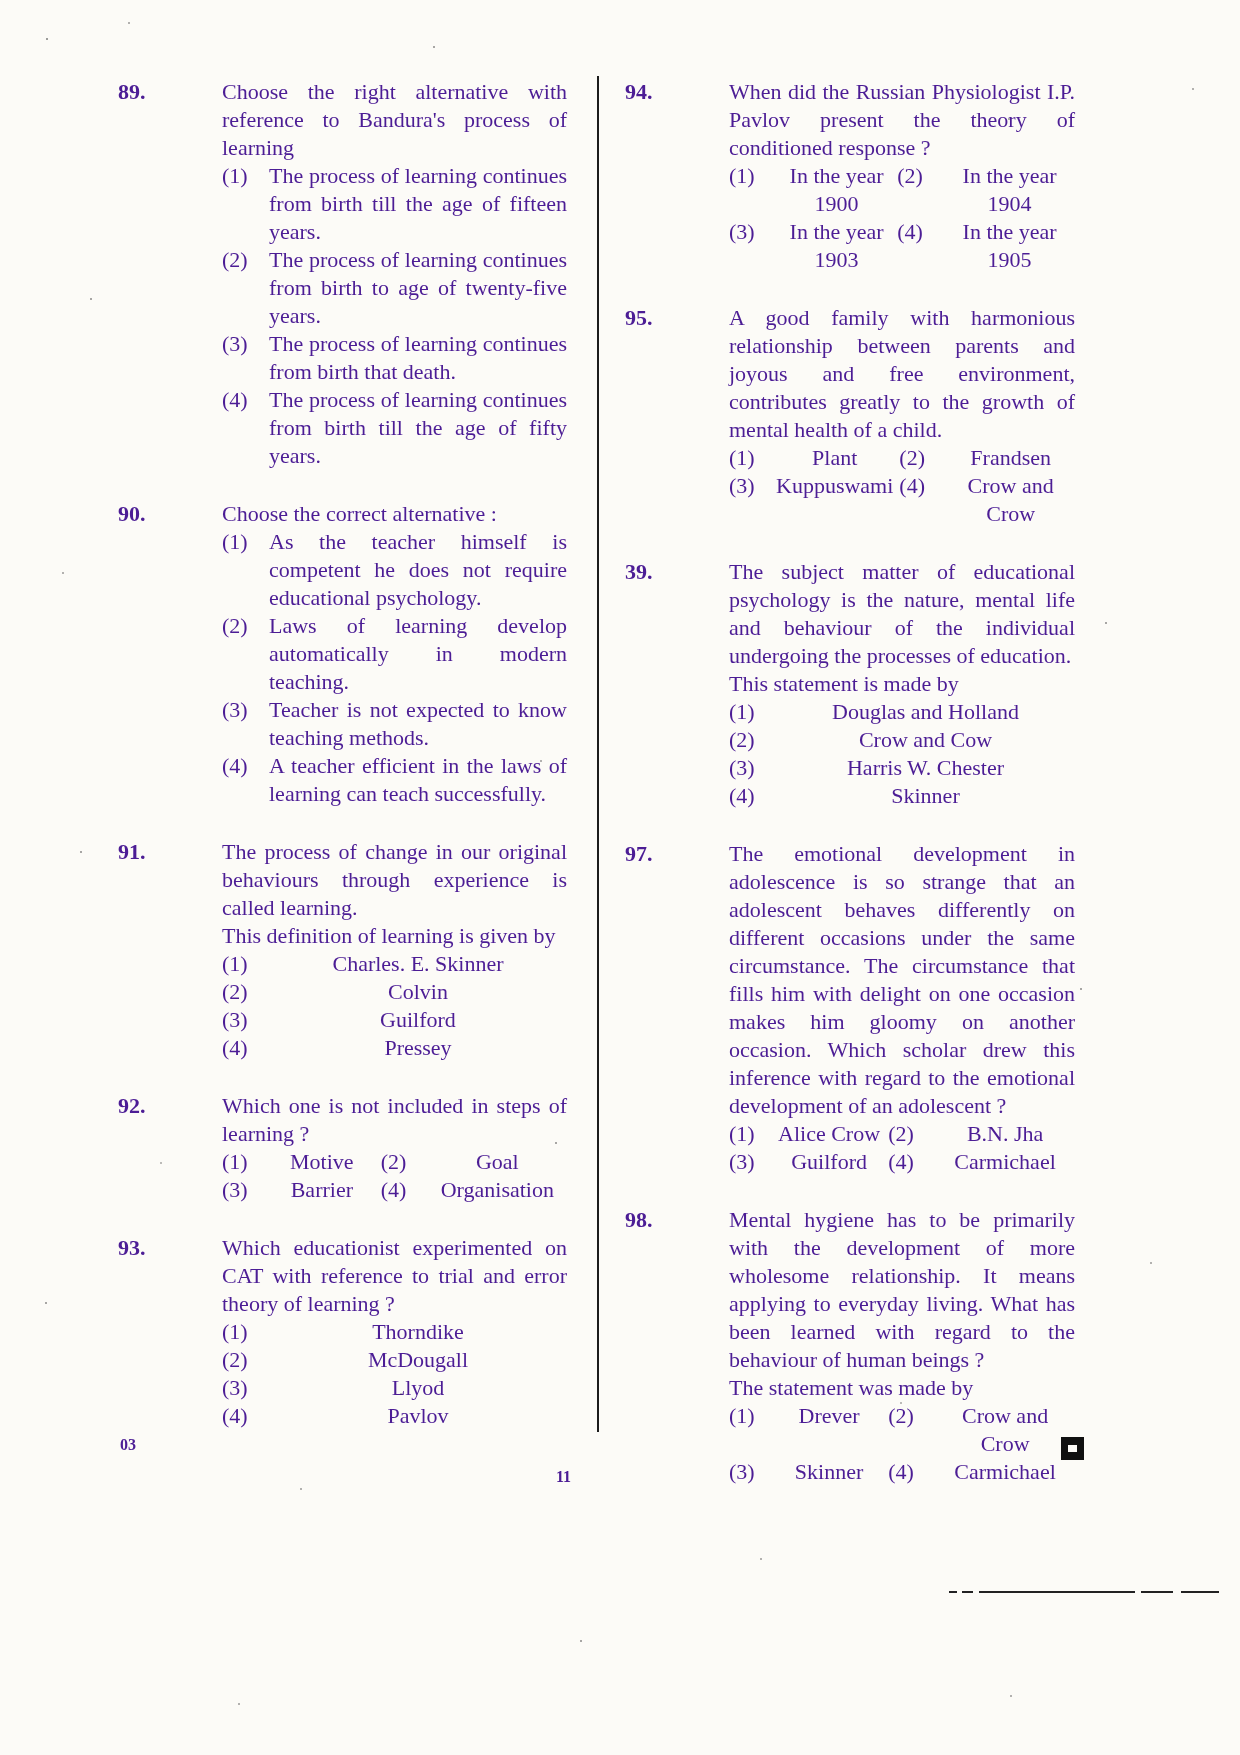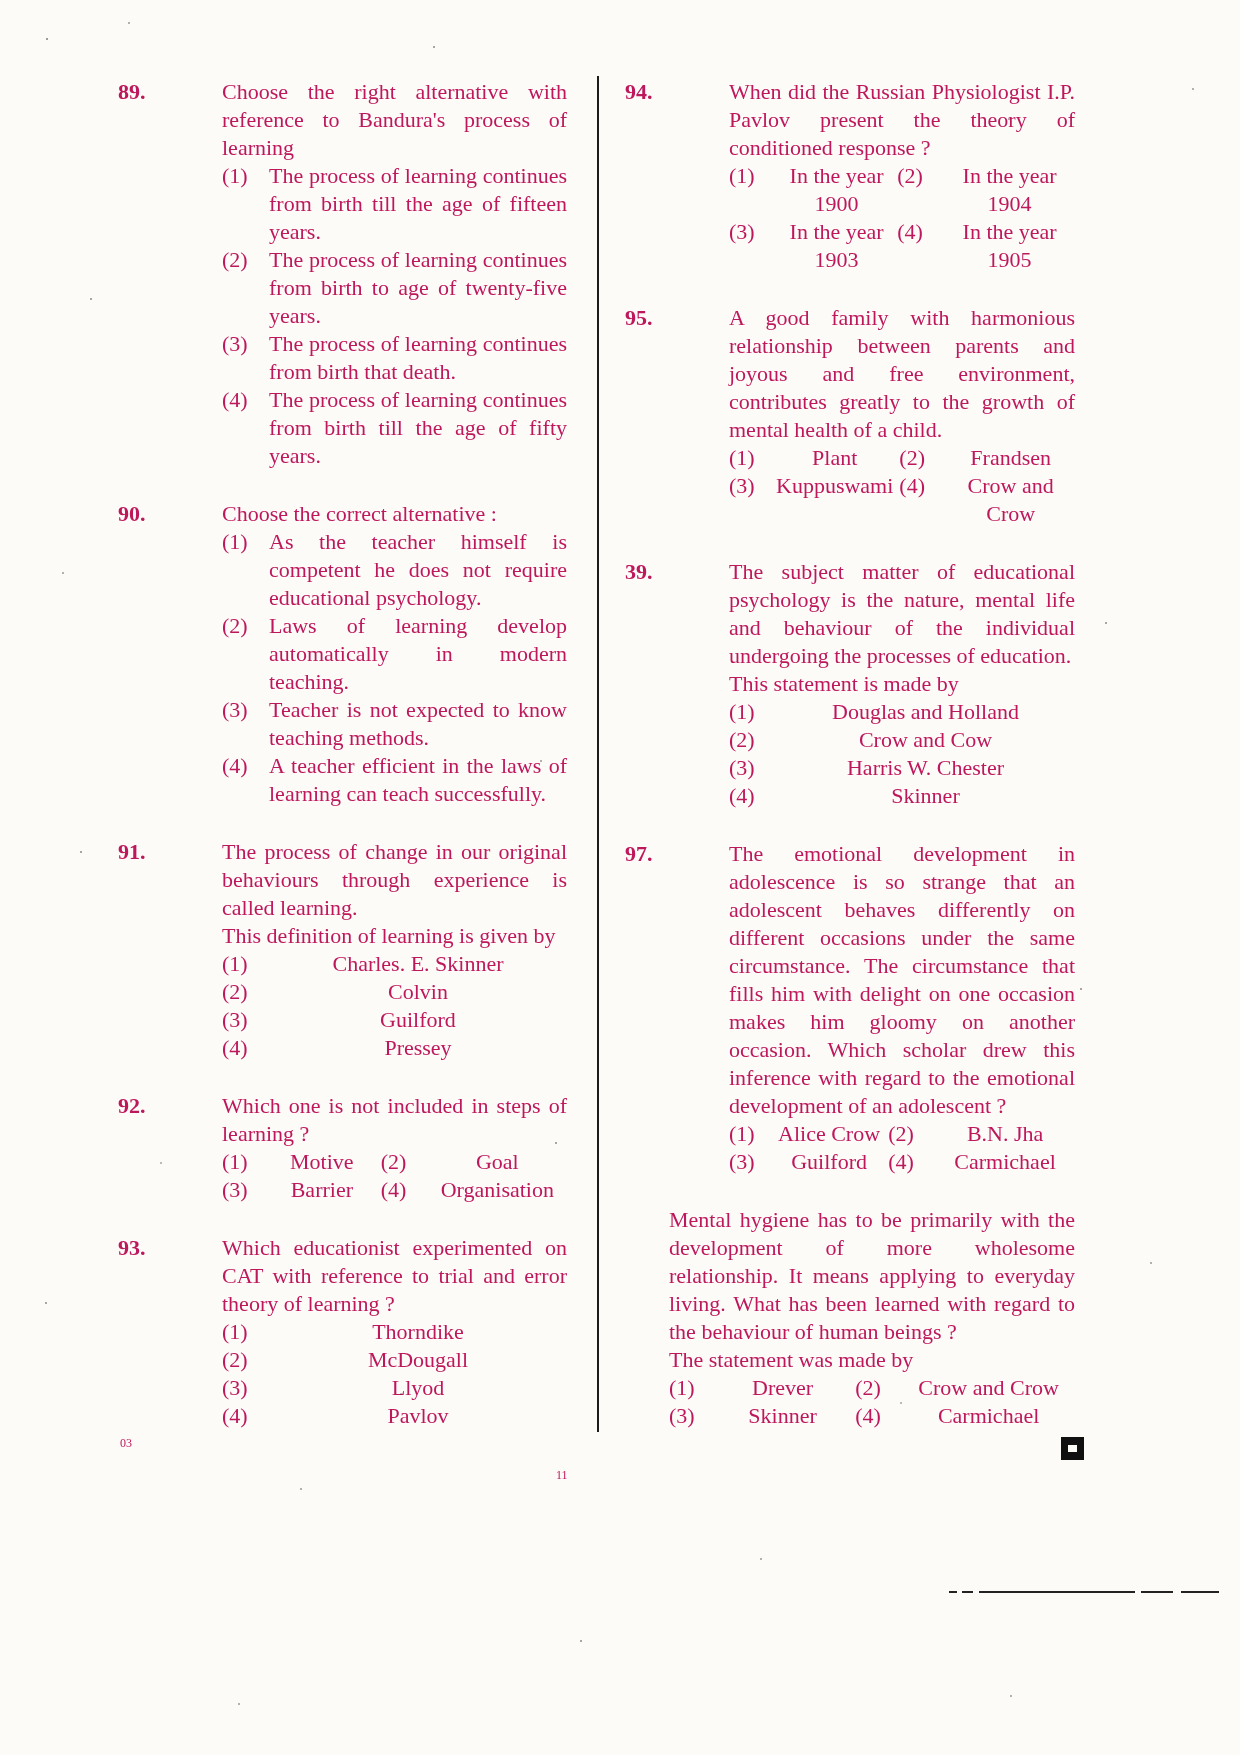--- a/index.html
+++ b/index.html
@@ -2,21 +2,21 @@
 <html><head>
 <meta charset="utf-8">
 <style>
   html,body { margin:0; padding:0; background:#d8d8d4; }
   .page {
     position:relative;
     width:1240px; height:1755px;
     margin:0 auto;
     background:#fcfbf7;
     font-family:"Liberation Serif", serif;
-    color:#be185d;
+    color:#4c1d95;
     overflow:hidden;
   }
   .col { position:absolute; top:78px; }
   .col-left  { left:118px; width:449px; }
   .col-right { left:625px; width:450px; }
 
   .question { display:flex; margin-bottom:30px; font-size:22px; line-height:28px; }
   .qnum { width:60px; flex-shrink:0; font-weight:700; }
   .qbody { flex:1; min-width:0;margin-left:44px; }
   .stem { margin:0; text-align:justify; }
@@ -28,21 +28,21 @@
   .options.grid2 { display:grid; grid-template-columns:1fr 1.22fr; column-gap:6px; }
   .grid2 .otext, .pairs .otext, .list .otext.short { text-align:center; }
 
   .options.pairs { display:grid; grid-template-columns:47px 1.02fr 47px 1.1fr; }
   .pairs .option { display:contents; }
 
   .divider {
     position:absolute; left:597px; top:76px;
     width:2px; height:1356px; background:#1c1c1c;
   }
-  .page-num { position:absolute; font-weight:400; font-size:12px; }
+  .page-num { position:absolute; font-weight:700; font-size:16px; }
   .page-num-left   { left:120px; top:1436px; }
   .page-num-center { left:556px; top:1440px;margin-top:28px; }
   .corner-square {
     position:absolute; left:1061px; top:1437px;
     width:23px; height:23px; background:#101010;
   }
   .corner-square::after {
     content:""; position:absolute; left:7px; top:8px;
     width:9px; height:7px; background:#fcfbf7;
   }
@@ -277,20 +277,21 @@
               <span class="otext short">Guilford</span>
             </div>
             <div class="option">
               <span class="onum">(4)</span>
               <span class="otext short">Carmichael</span>
             </div>
           </div>
         </div>
       </div>
       <div class="question">
+        <div class="qnum">98.</div>
         <div class="qbody">
           <p class="stem">Mental hygiene has to be primarily with the development of more wholesome relationship. It means applying to everyday living. What has been learned with regard to the behaviour of human beings ?</p>
           <p class="stem">The statement was made by</p>
           <div class="options grid2">
             <div class="option">
               <span class="onum">(1)</span>
               <span class="otext short">Drever</span>
             </div>
             <div class="option">
               <span class="onum">(2)</span>

